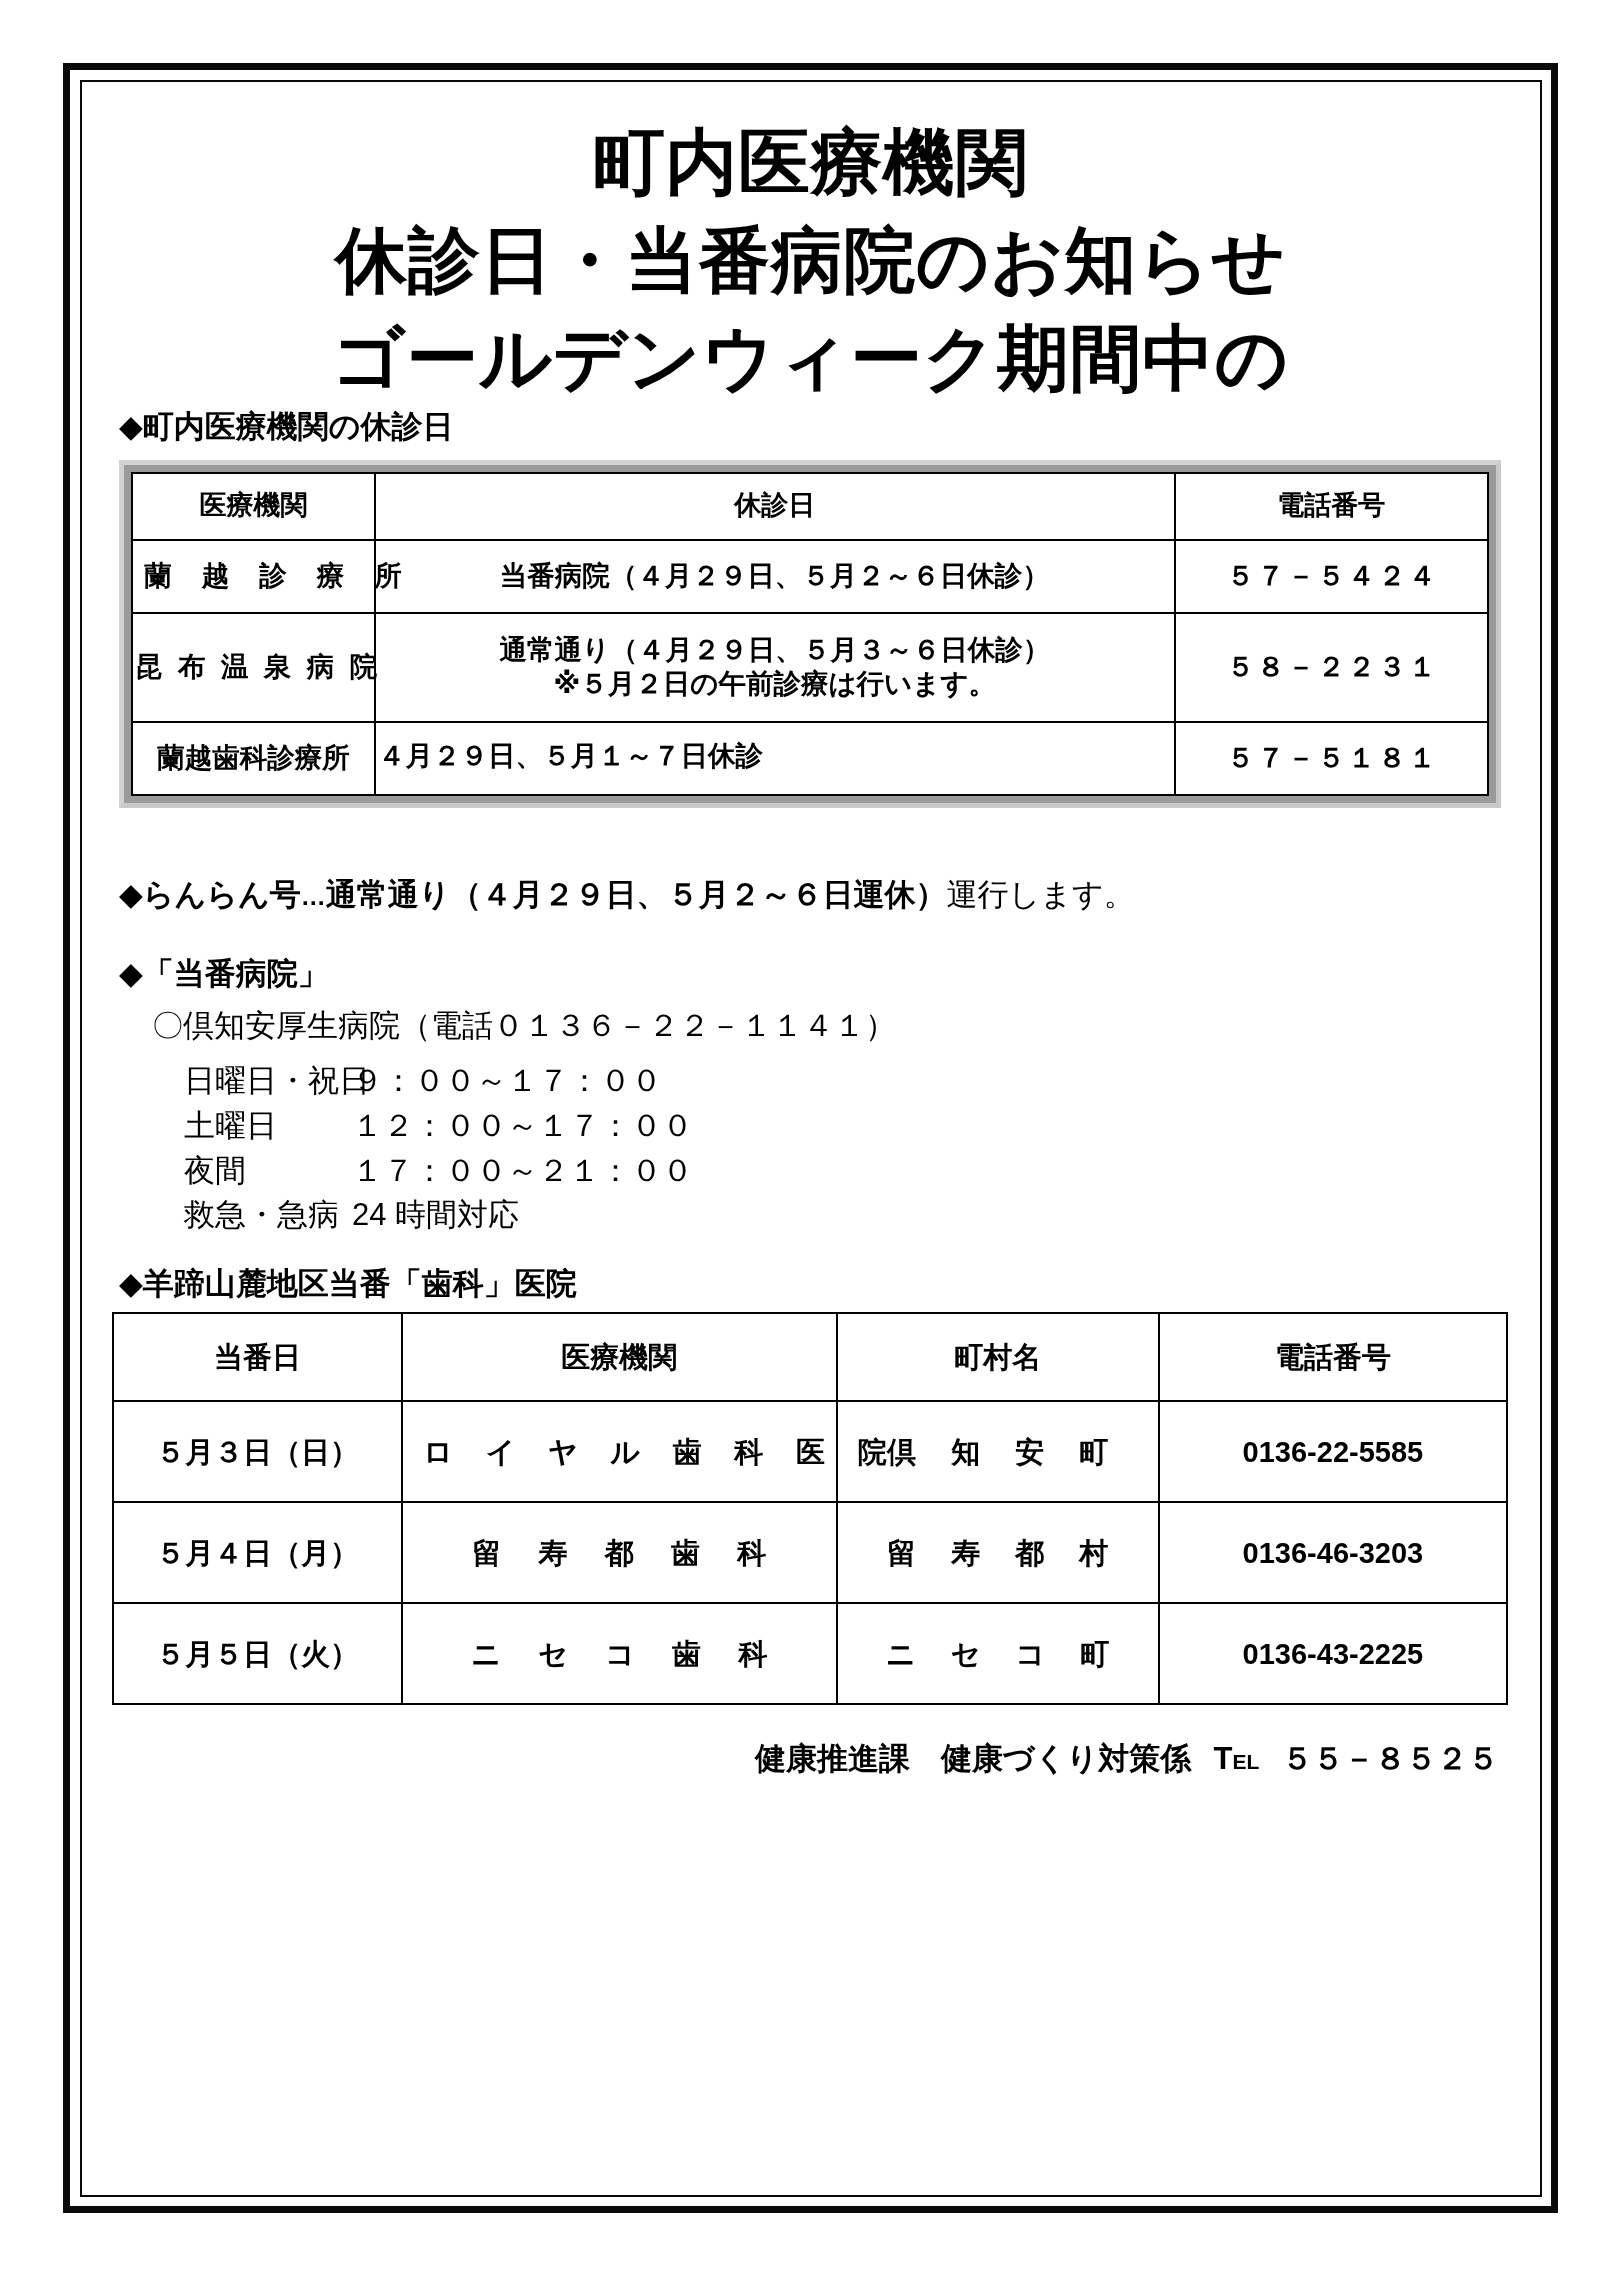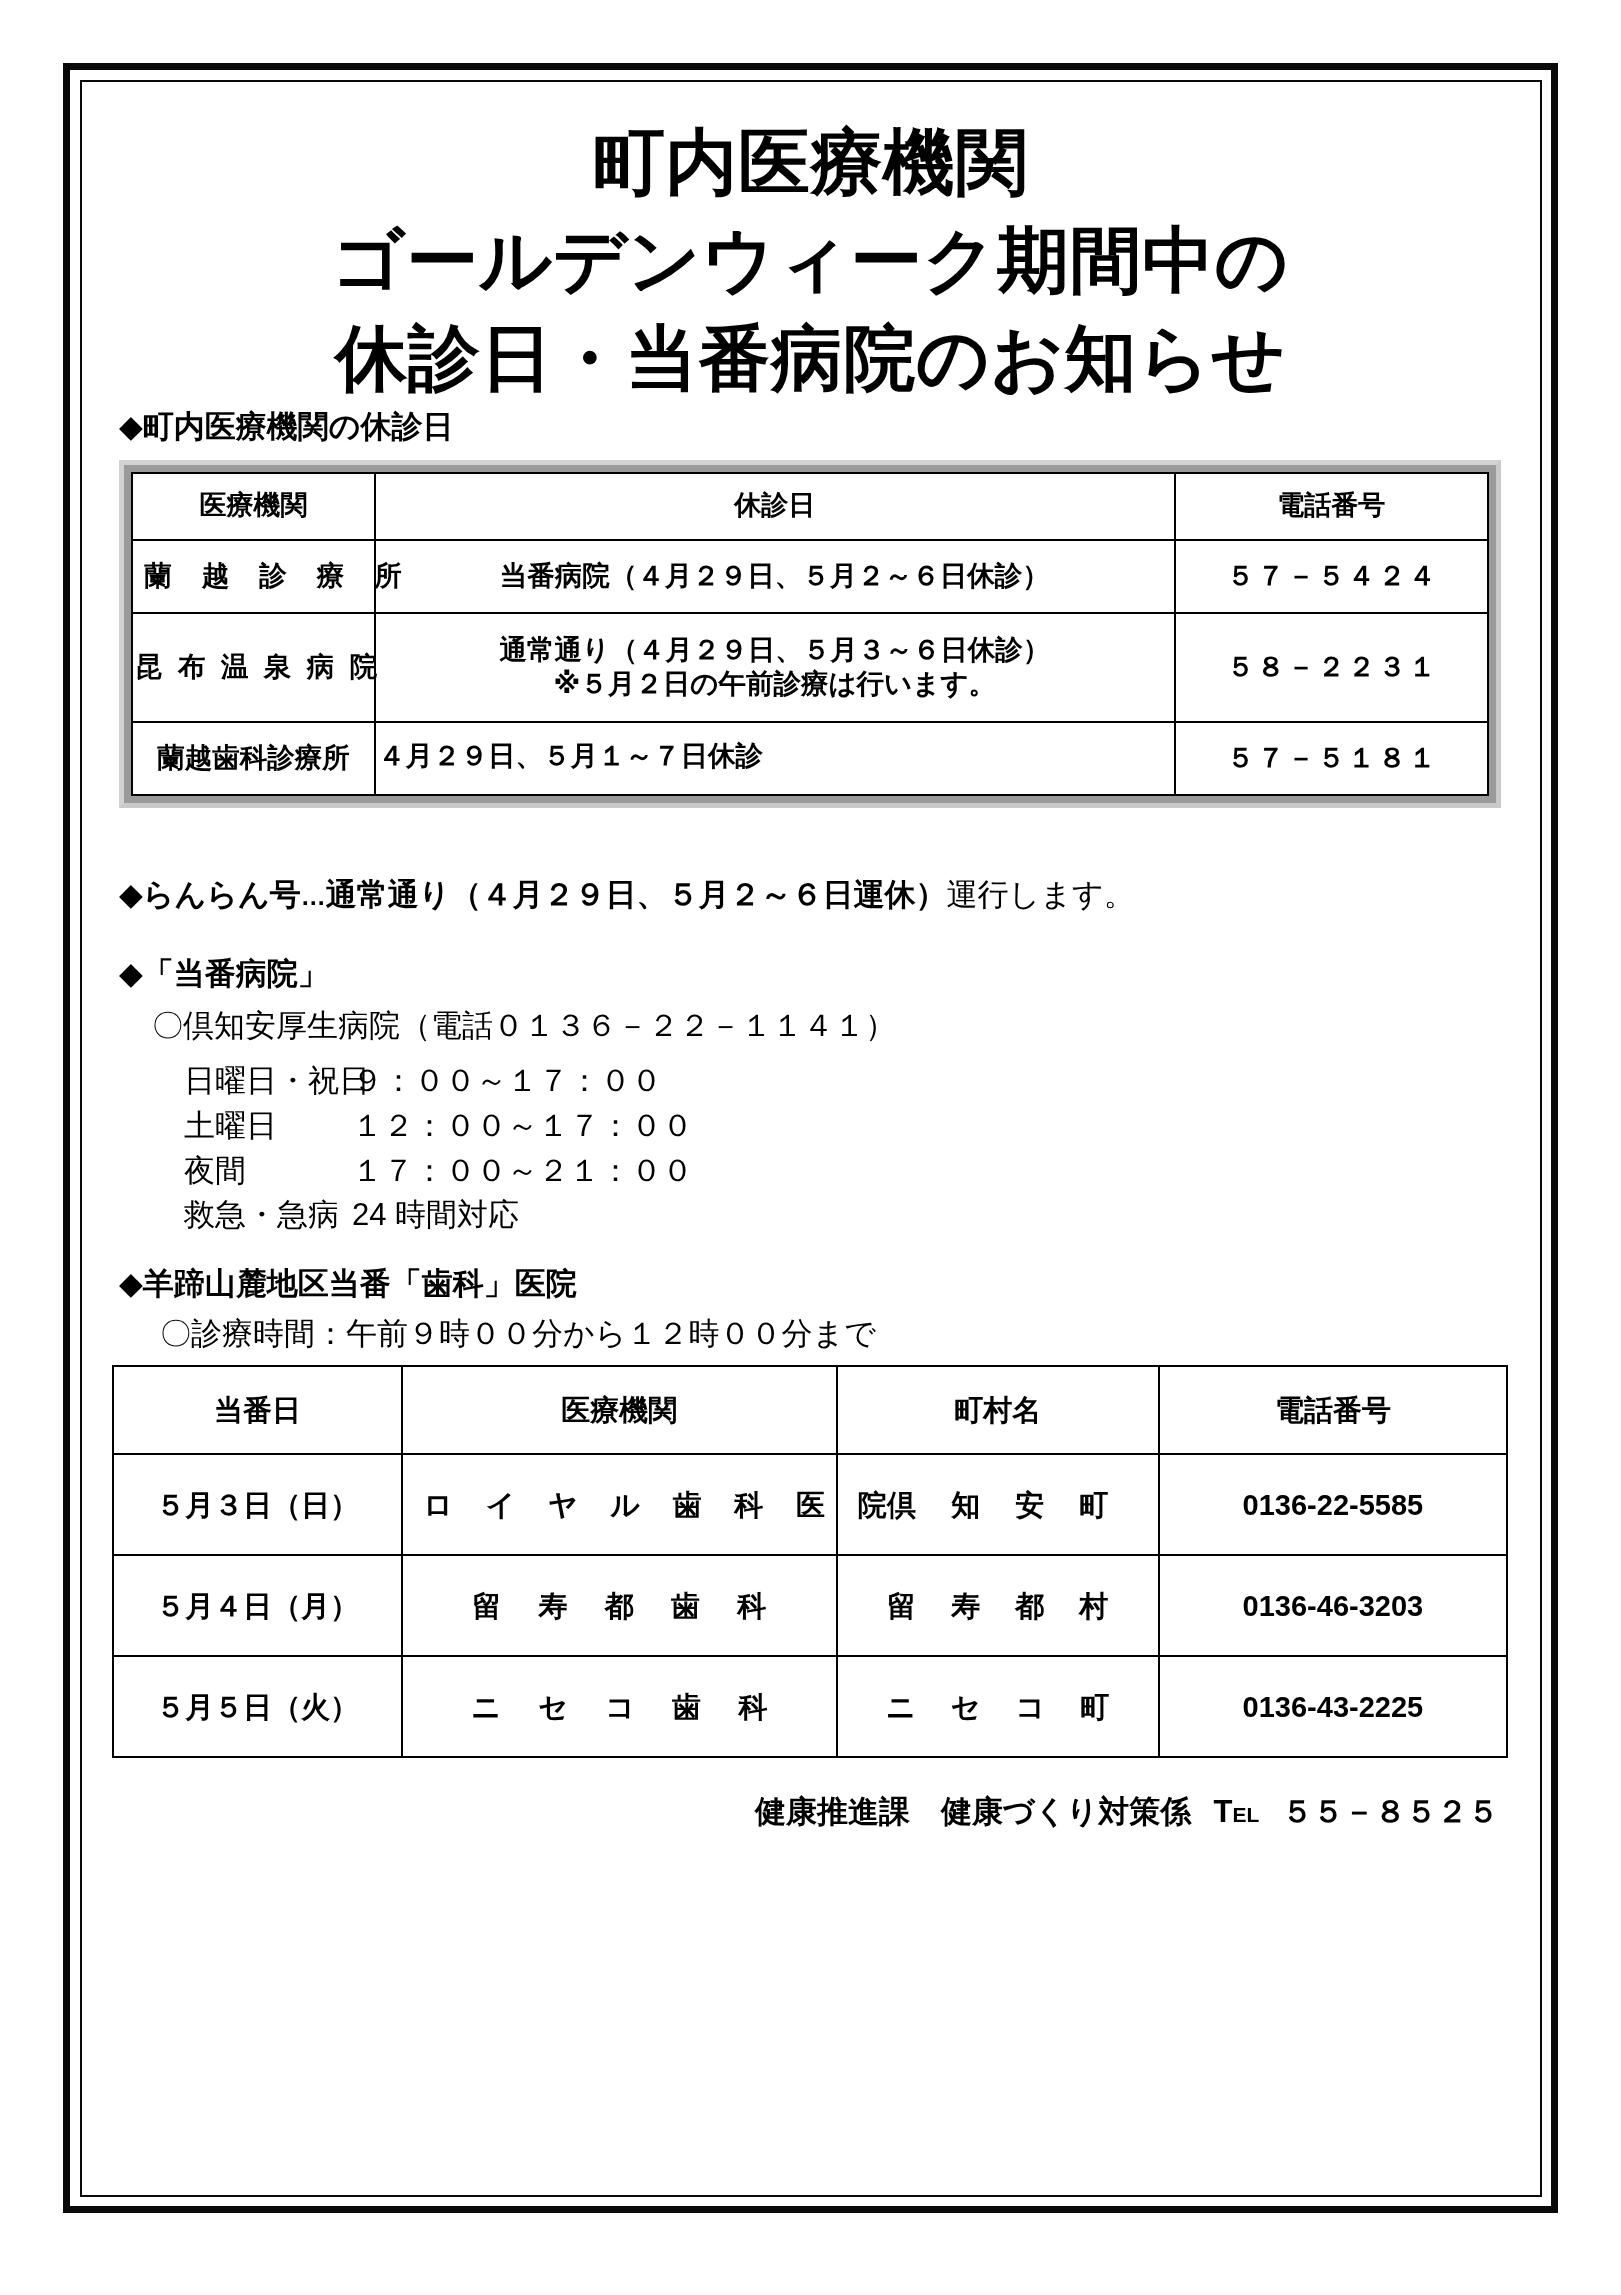--- a/index.html
+++ b/index.html
@@ -190,22 +190,22 @@
 </style>
 </head>
 <body>
 
 <div id="poster-frame">
   <div id="poster-inner-rule"></div>
   <div id="poster-content">
 
     <div id="title-block">
       <div class="title-line">町内医療機関</div>
+      <div class="title-line">休診日・当番病院のお知らせ</div>
       <div class="title-line">ゴールデンウィーク期間中の</div>
-      <div class="title-line">休診日・当番病院のお知らせ</div>
     </div>
 
     <div class="section-heading">◆町内医療機関の休診日</div>
 
     <div id="table1-wrap">
       <div id="table1-wrap-inner">
         <table class="grid" id="table1">
           <tbody>
             <tr class="head">
               <td class="c-name">医療機関</td>
@@ -261,21 +261,20 @@
         <span class="hours-value">１７：００～２１：００</span>
       </div>
       <div class="hours-row">
         <span class="hours-label">救急・急病</span>
         <span class="hours-value">24 時間対応</span>
       </div>
     </div>
 
     <div class="section-heading" id="shika-heading">◆羊蹄山麓地区当番「歯科」医院</div>
 
-    <div id="shika-hours">〇診療時間：午前９時００分から１２時００分まで</div>
 
     <div id="table2-wrap">
       <table class="grid" id="table2">
         <tbody>
           <tr class="head">
             <td class="c-day">当番日</td>
             <td class="c-inst">医療機関</td>
             <td class="c-town">町村名</td>
             <td class="c-tel">電話番号</td>
           </tr>

